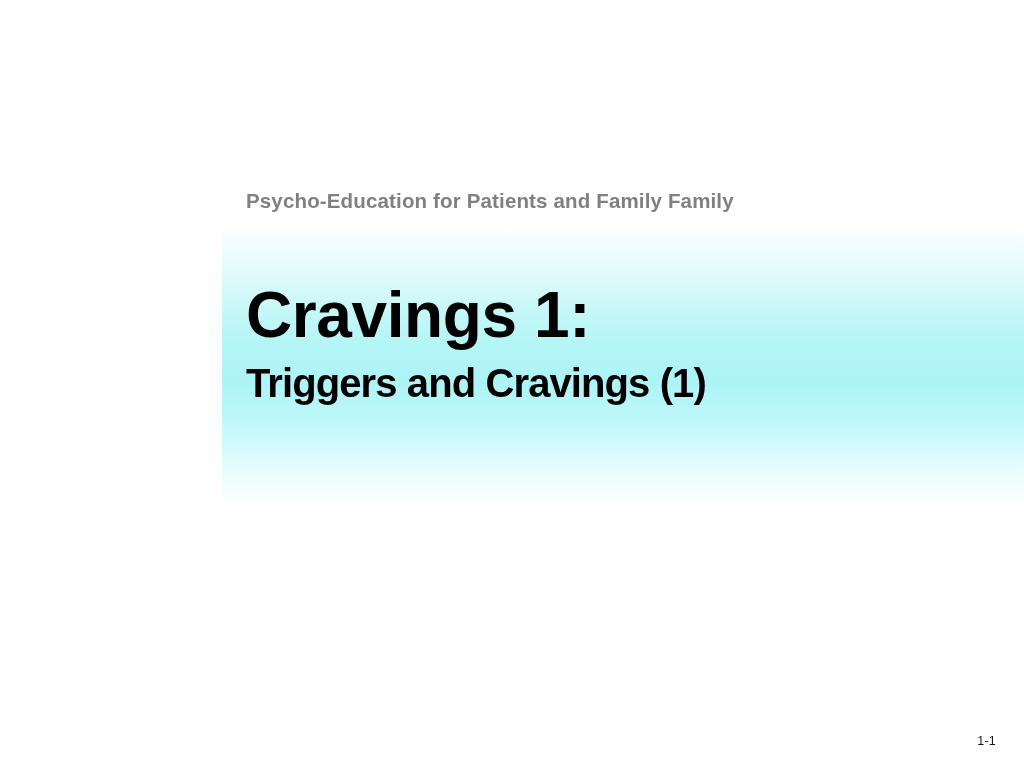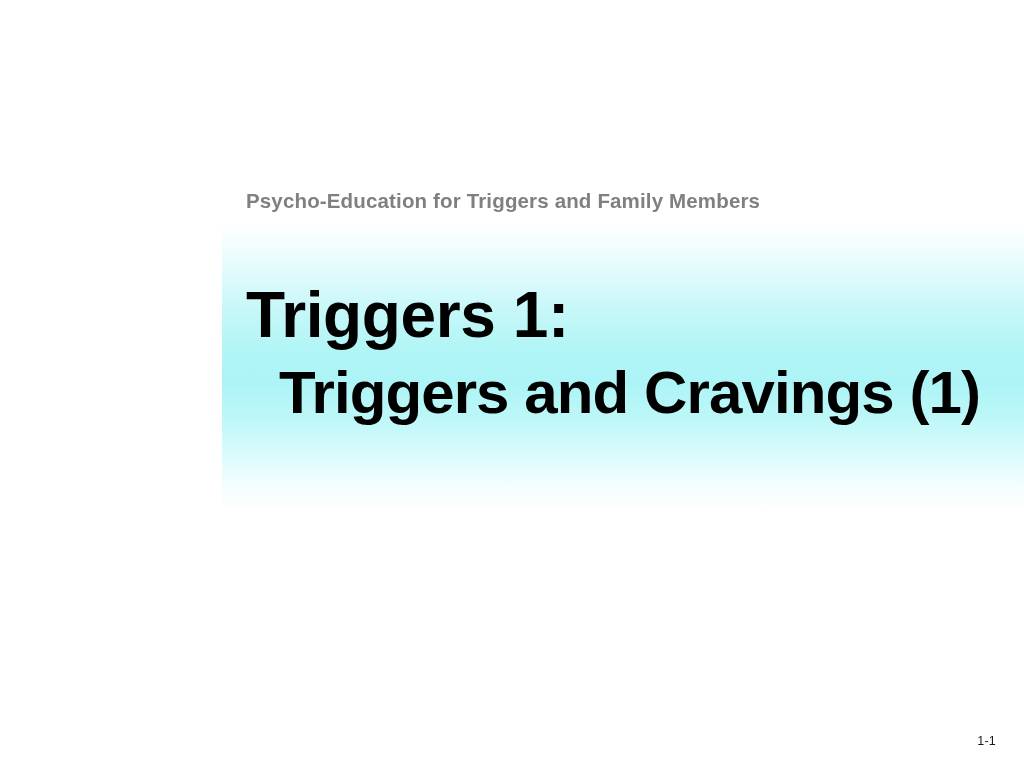--- a/index.html
+++ b/index.html
@@ -77,23 +77,22 @@
     line-height: 1.0;
   }
 
   #title-line-1 {
     font-size: 64px;
     letter-spacing: -0.4px;
     padding-bottom: 16px;
   }
 
   #title-line-2 {
-    font-size: 60px;
+    font-size: 40px;
     letter-spacing: -0.9px;
-    margin-left: 33px;
   }
 
   
   #page-number {
     position: absolute;
     right: 28px;
     bottom: 20px;
     z-index: 2;
     margin: 0;
     font-size: 12.5px;
@@ -102,22 +101,22 @@
     letter-spacing: 0.2px;
   }
 </style>
 </head>
 <body>
 
 <div id="slide">
 
   <div id="title-banner"></div>
 
-  <p id="slide-subtitle">Psycho-Education for Triggers and Family Members</p>
+  <p id="slide-subtitle">Psycho-Education for Patients and Family Family</p>
 
   <div id="title-block">
-    <p class="title-line" id="title-line-1">Triggers 1:</p>
+    <p class="title-line" id="title-line-1">Cravings 1:</p>
     <p class="title-line" id="title-line-2">Triggers and Cravings (1)</p>
   </div>
 
   <p id="page-number">1-1</p>
 
 </div>
 
 </body></html>

